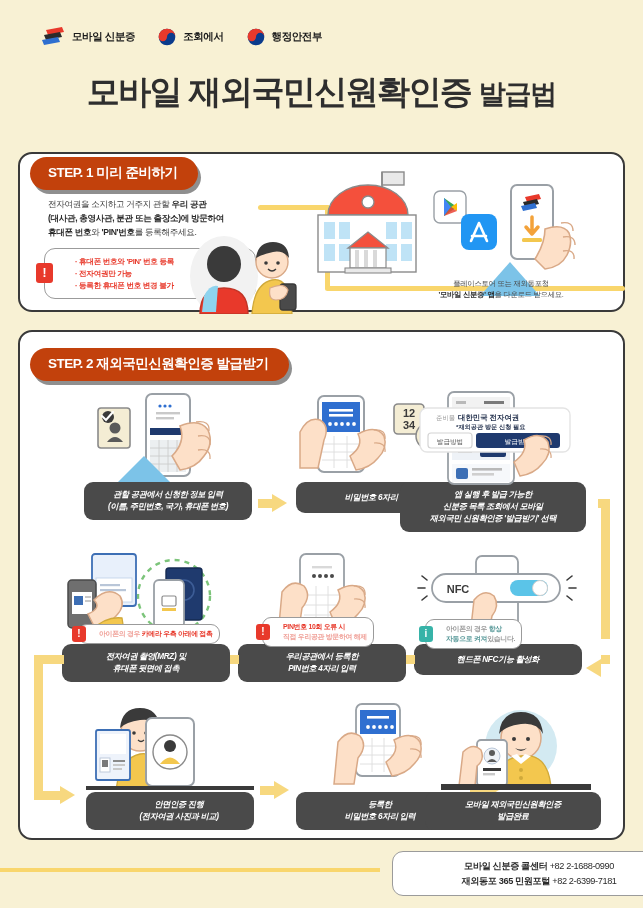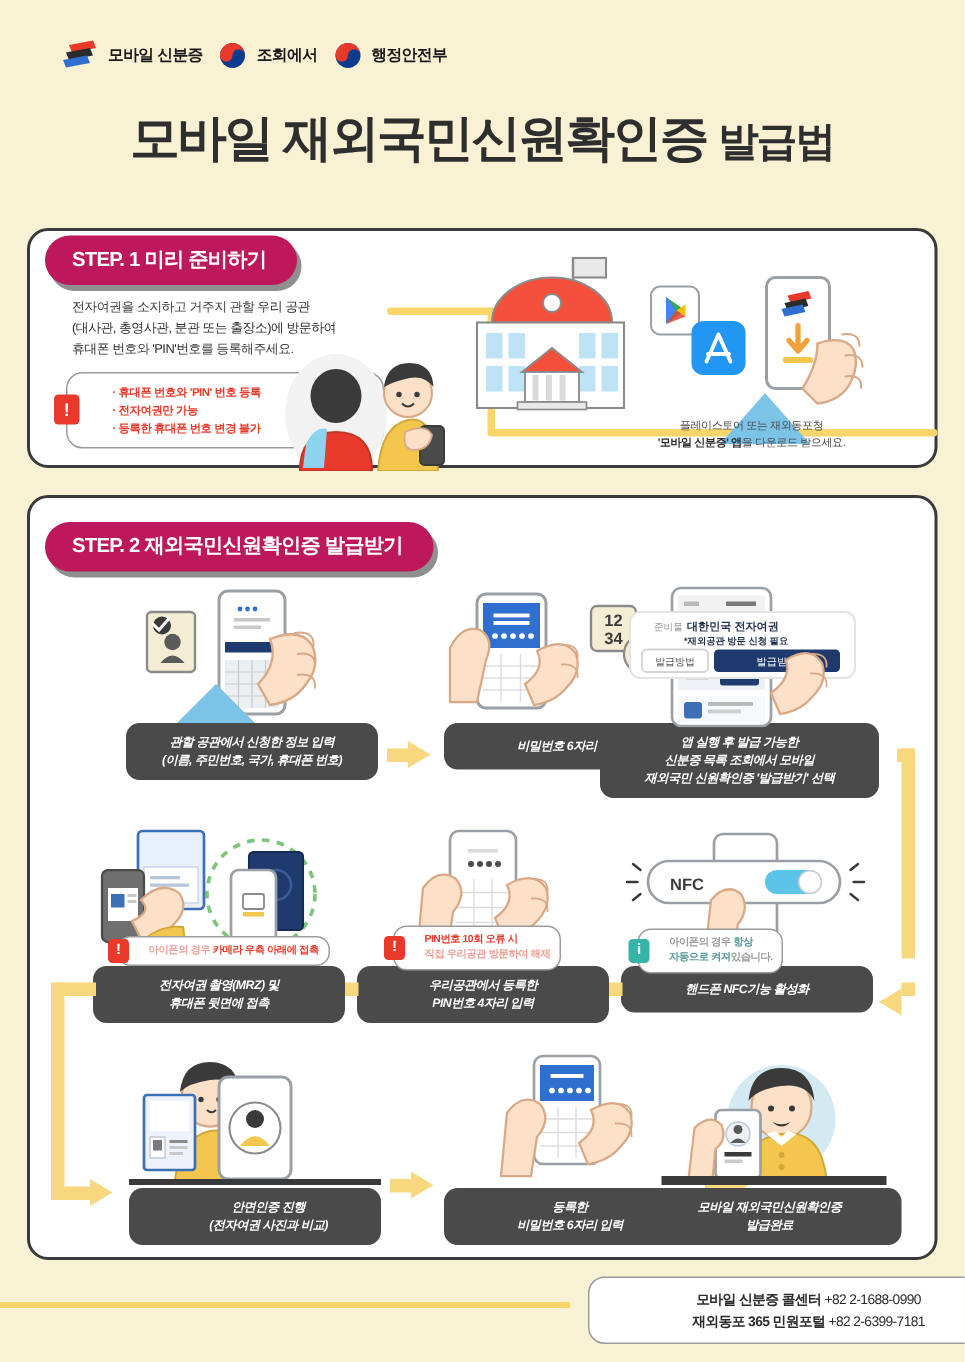--- a/index.html
+++ b/index.html
@@ -5,21 +5,21 @@
   * { box-sizing: border-box; margin:0; padding:0; }
   body {
     width: 643px; height: 908px;
     background: #f8f1d4;
     font-family: "Liberation Sans", "DejaVu Sans", sans-serif;
     overflow: hidden;
     position: relative;
   }
 
   
-  .logo-bar { display:flex; align-items:center; gap:10px; padding: 26px 0 0 40px; }
+  .logo-bar { display:flex; align-items:center; gap:22px; padding: 26px 0 0 40px; }
   .logo-group { display:flex; align-items:center; gap:6px; }
   .logo-text { font-size:10.5px; font-weight:bold; color:#1a1a1a; letter-spacing:-0.4px; }
   .midlogo { width:20px; height:20px; position:relative; }
 
   .main-title {
     margin: 22px 0 0 0;
     text-align:center;
     font-size:33px; font-weight:bold; color:#2e2e2e;
     letter-spacing:-1.6px;
     font-family:"Liberation Sans", sans-serif;
@@ -31,39 +31,39 @@
     position:absolute;
     background:#fff;
     border:2px solid #3a3a3a;
     border-radius:14px;
   }
   #panel1 { left:18px; top:152px; width:607px; height:160px; }
   #panel2 { left:18px; top:330px; width:607px; height:510px; }
 
   .step-tag {
     position:absolute;
-    background:#be185d;
+    background:#c2410c;
     color:#fff;
     font-weight:bold;
     font-size:13.5px;
     letter-spacing:-0.5px;
     padding:7px 20px 8px 18px;
     border-radius:18px;
     box-shadow: 3px 4px 0 #8f8f8f;
     white-space:nowrap;
   }
   #tag1 { left:30px; top:157px; }
   #tag2 { left:30px; top:348px; }
 
   
   .s1-text {
     position:absolute; left:48px; top:198px; width:250px;
     font-size:8.6px; line-height:1.62; color:#3a3a3a; letter-spacing:-0.35px;
   }
-  .s1-text b { font-weight:normal; color:#2b2b2b; }
+  .s1-text b { font-weight:bold; color:#2b2b2b; }
 
   .warn-box {
     position:absolute; left:44px; top:248px; width:212px;
     border:1.6px solid #9b9b9b; border-radius:11px;
     background:#fff; padding:7px 8px 7px 30px;
   }
   .warn-bang {
     position:absolute; left:-9px; top:14px;
     width:17px; height:20px; background:#e8392b; border-radius:3px;
     color:#fff; font-weight:bold; font-size:12px; text-align:center; line-height:20px;

